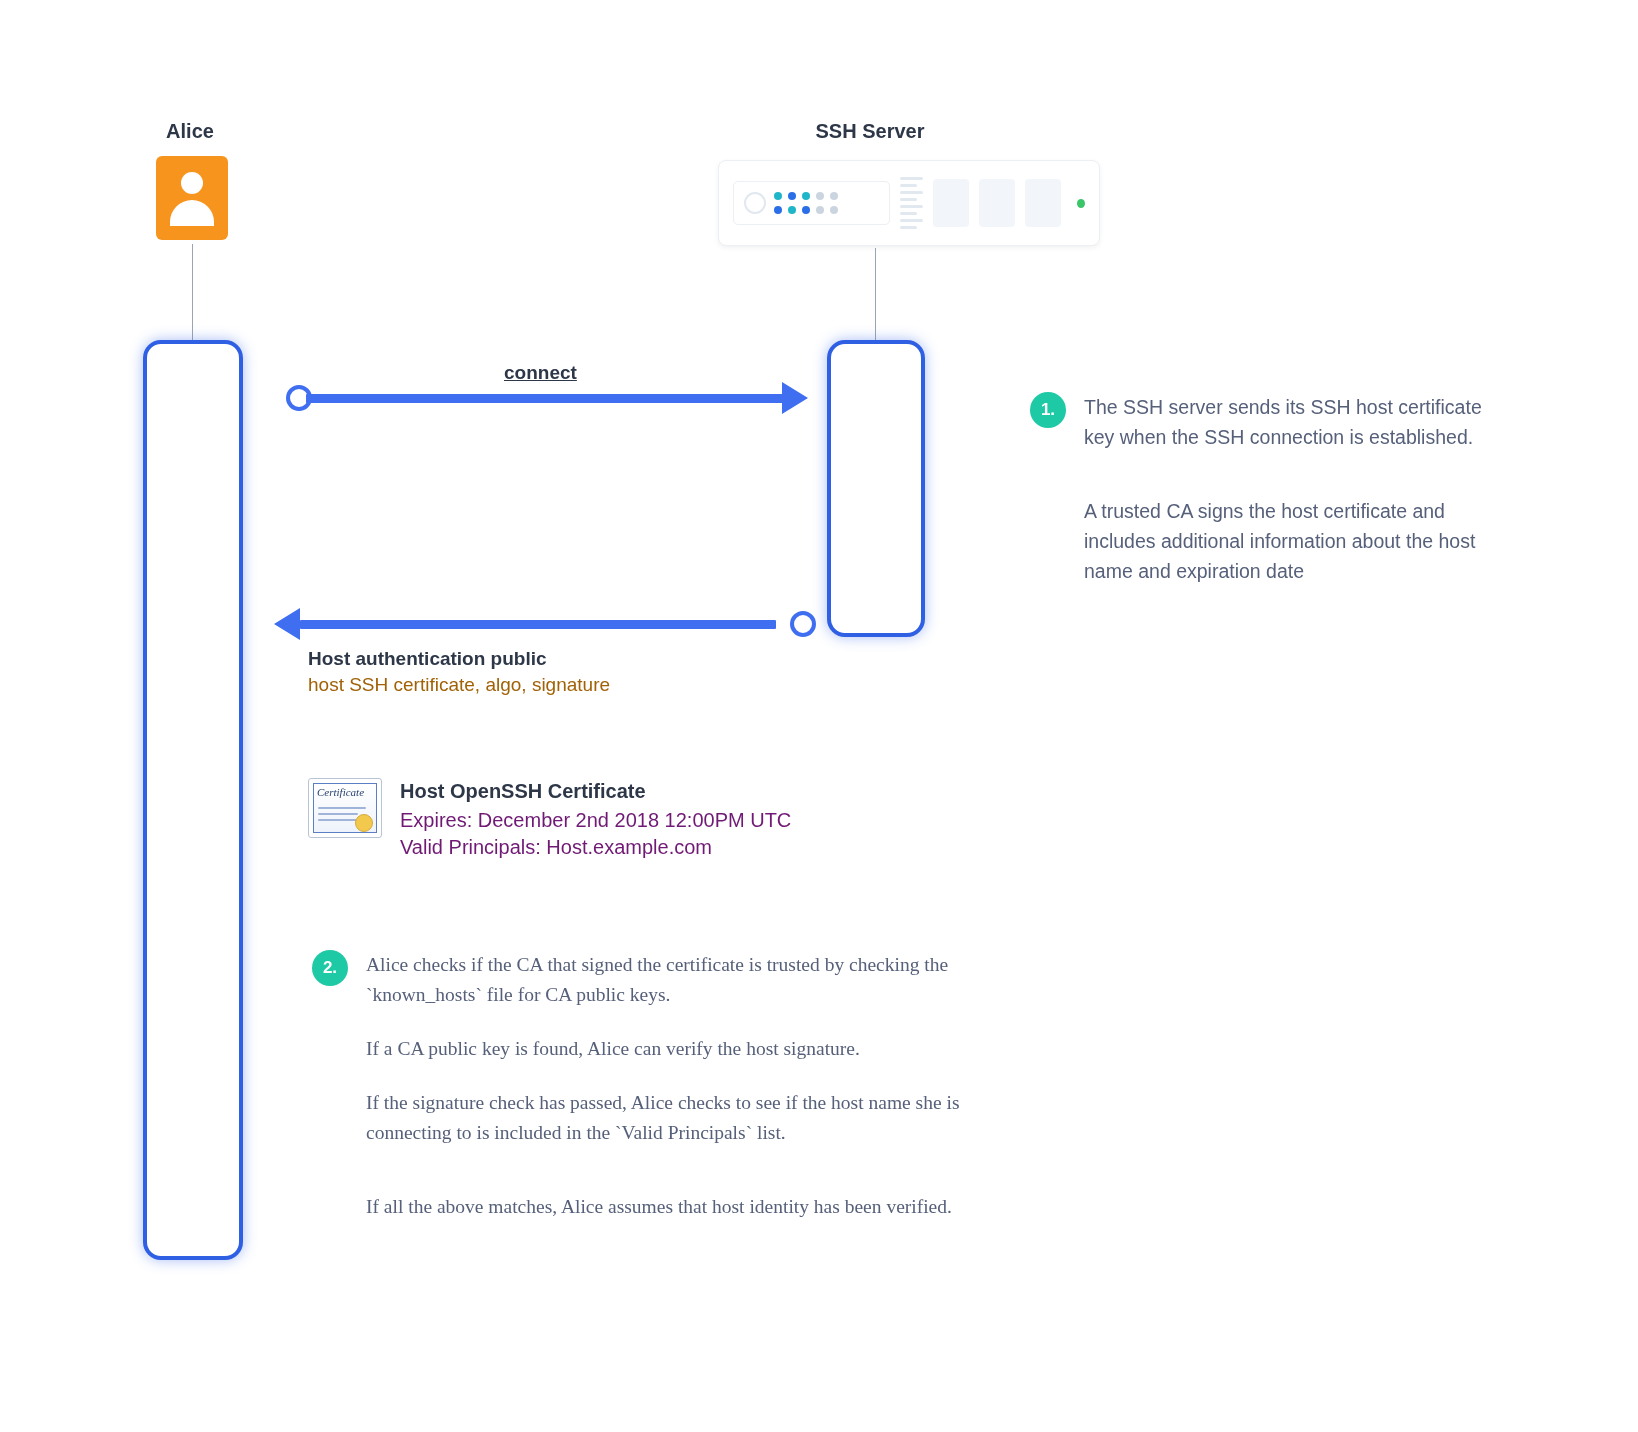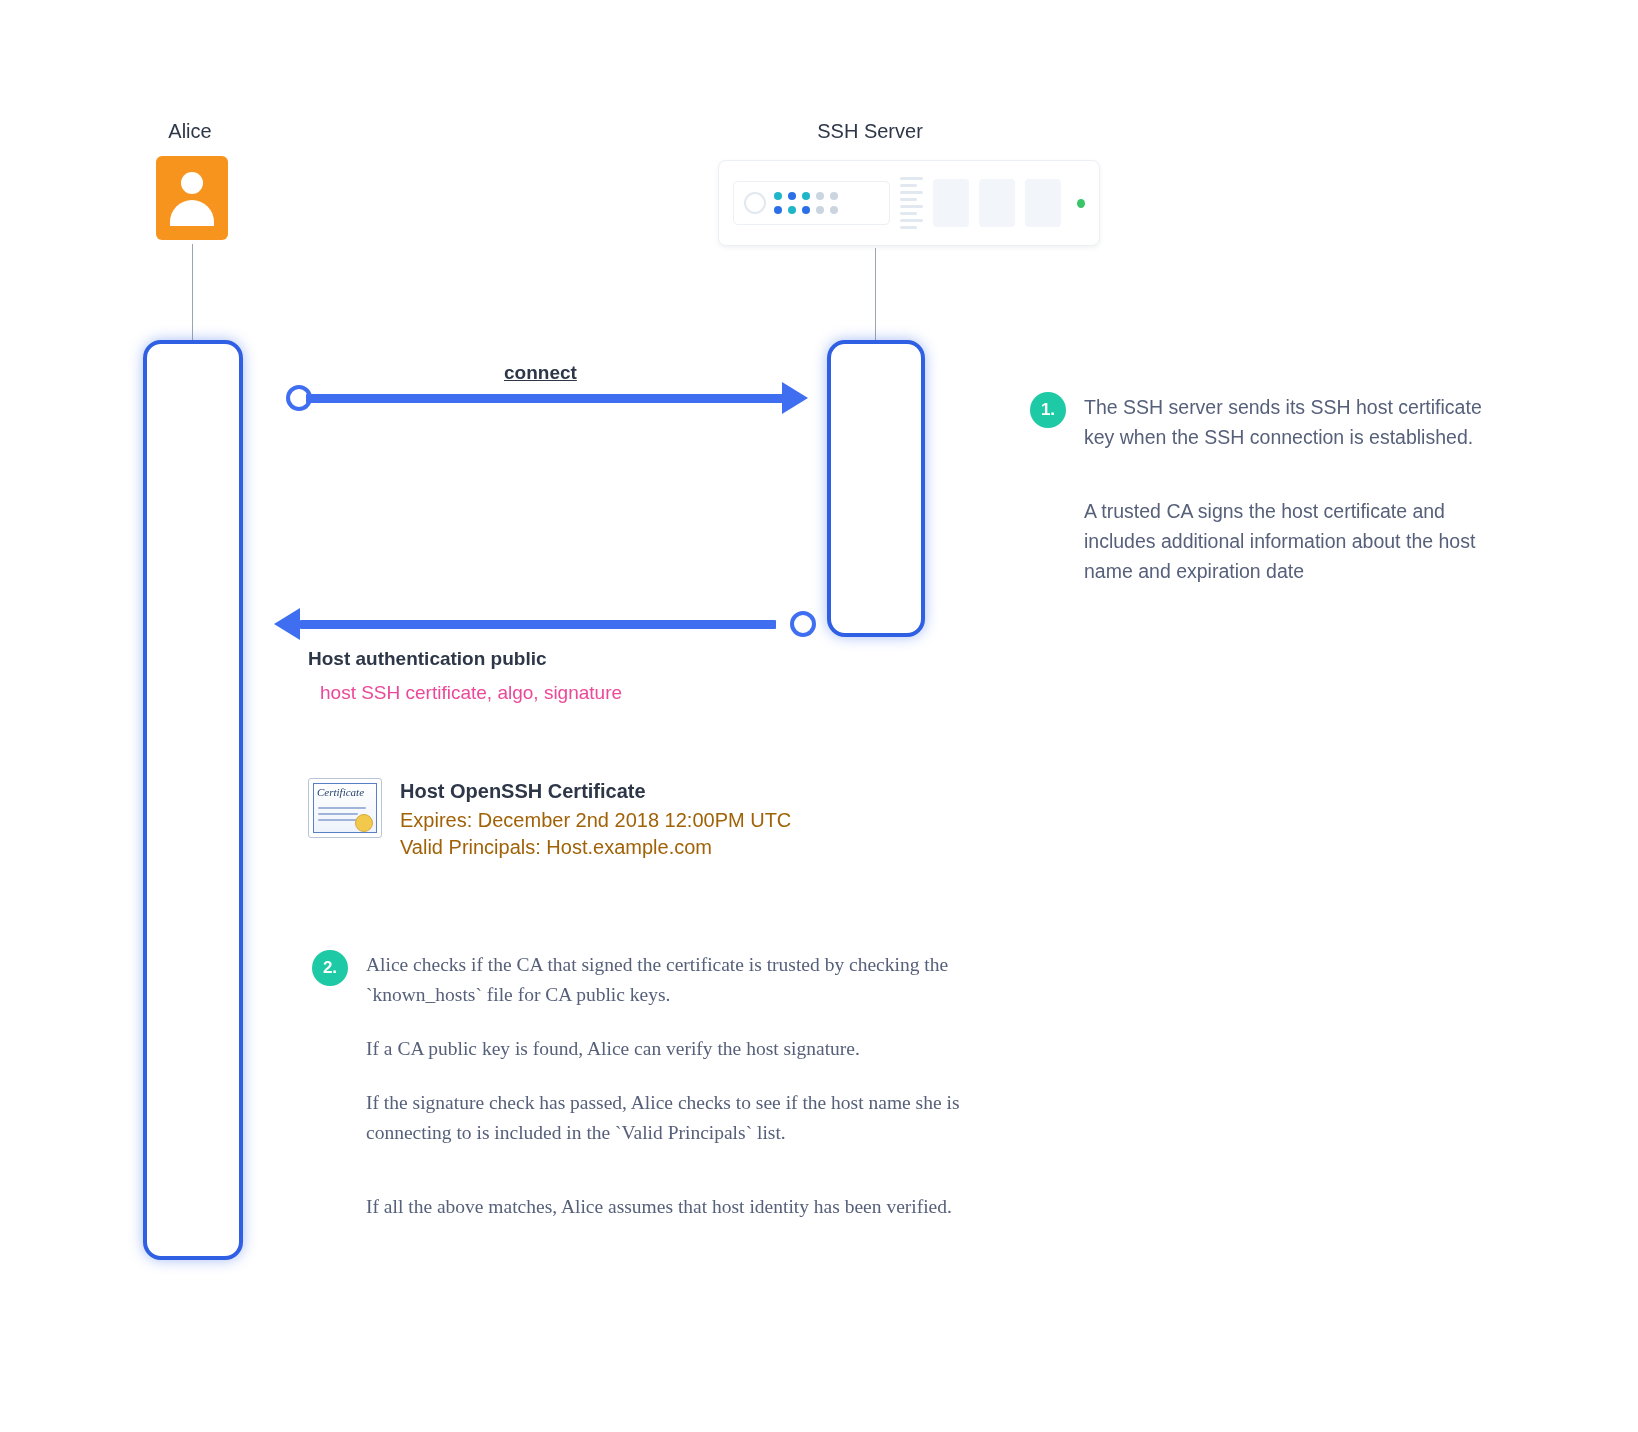--- a/index.html
+++ b/index.html
@@ -17,21 +17,21 @@
   }
   .canvas {
     position: absolute;
     inset: 0;
   }
 
   
   .actor-label {
     position: absolute;
     font-size: 20px;
-    font-weight: normal;
+    font-weight: bold;
     color: #2d3748;
     text-align: center;
     white-space: nowrap;
   }
   #alice-label { left: 100px; top: 120px; width: 180px; }
   #server-label { left: 770px; top: 120px; width: 200px; }
 
   
   .avatar {
     position: absolute;
@@ -196,21 +196,21 @@
     position: absolute;
     font-size: 19px;
     font-weight: bold;
     color: #2d3748;
     white-space: nowrap;
   }
   #connect-caption { left: 504px; top: 362px; text-decoration: underline; }
 
   .msg-block { position: absolute; left: 308px; top: 648px; }
   .msg-title { font-size: 19px; font-weight: bold; color: #2d3748; margin: 0 0 4px 0; }
-  .msg-sub { font-size: 19px; color: #ec4899; margin: 12px; }
+  .msg-sub { font-size: 19px; color: #a16207; margin: 0; }
 
   
   .cert-block {
     position: absolute;
     left: 308px;
     top: 778px;
     display: flex;
     gap: 18px;
     align-items: flex-start;
   }
@@ -255,21 +255,21 @@
     right: 8px;
     bottom: 5px;
     width: 16px;
     height: 16px;
     border-radius: 50%;
     background: #f2c94c;
     border: 1px solid #d7a93a;
   }
   .cert-text { padding-top: 2px; }
   .cert-title { font-size: 20px; font-weight: bold; color: #2d3748; margin: 0 0 6px 0; }
-  .cert-line { font-size: 20px; color: #a16207; margin: 0 0 4px 0; }
+  .cert-line { font-size: 20px; color: #701a75; margin: 0 0 4px 0; }
 
   
   .note { position: absolute; display: flex; gap: 18px; align-items: flex-start; }
   .note-badge {
     width: 36px;
     height: 36px;
     border-radius: 50%;
     background: #1ec9a5;
     color: #ffffff;
     font-size: 17px;

